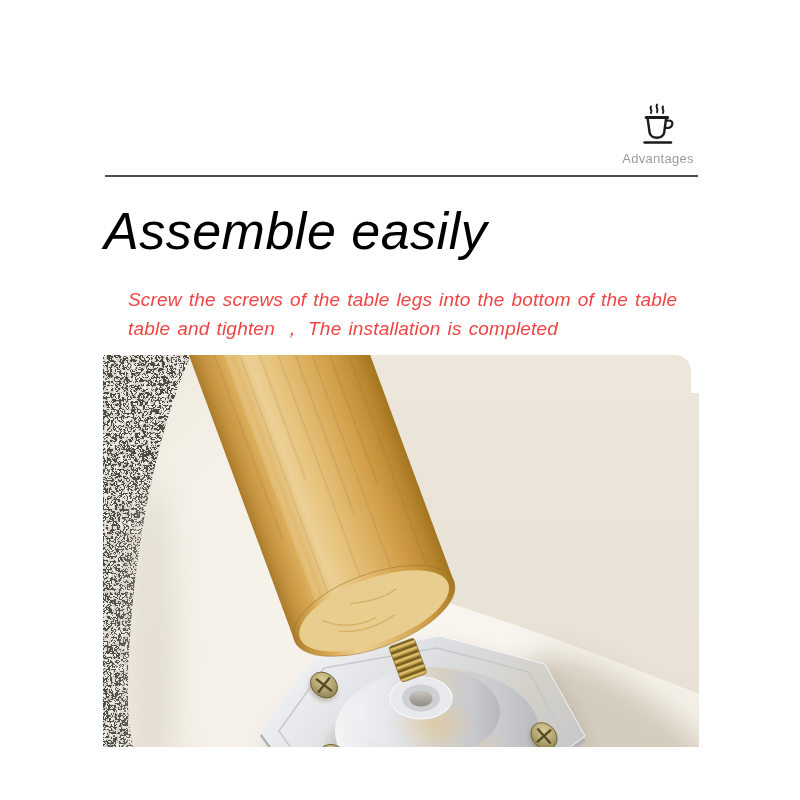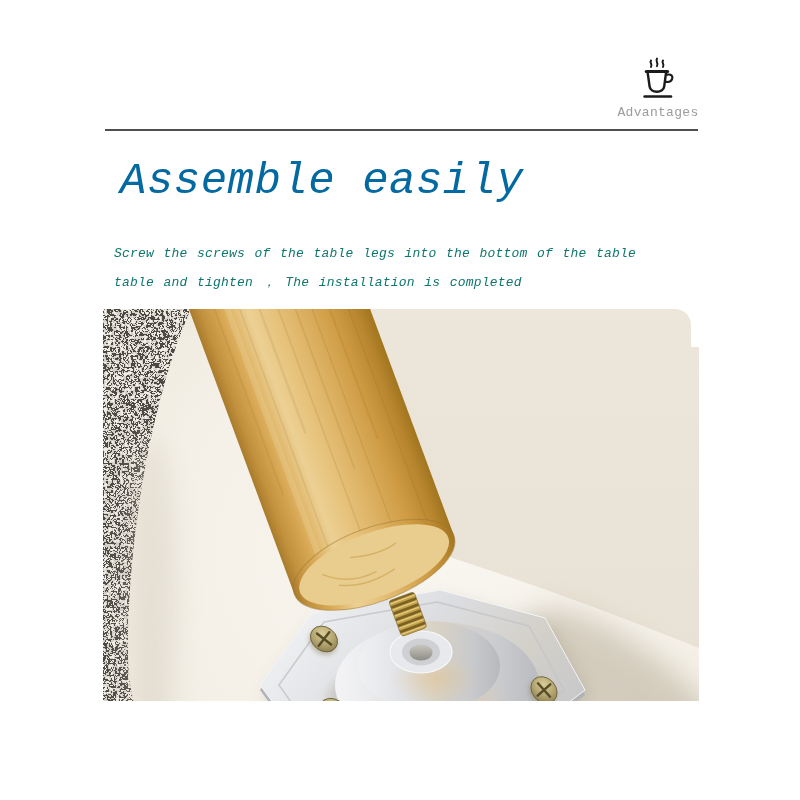--- a/index.html
+++ b/index.html
@@ -1,40 +1,41 @@
 <!DOCTYPE html>
 <html><head>
 <meta charset="utf-8">
 <style>
   html, body { margin: 0; padding: 0; background: #ffffff; }
   .page {
     position: relative; width: 800px; height: 701px;
     background: #ffffff; overflow: hidden;
-    font-family: Liberation Mono, monospace;
+    font-family: Liberation Sans, sans-serif;
+    margin-top: 46px;
   }
   .advantages {
     position: absolute; left: 619px; top: 56px; width: 78px;
     display: flex; flex-direction: column; align-items: center;
   }
   .advantages svg { display: block; }
   .adv-label {
     margin-top: 5px; font-size: 13px; color: #9c9c9c; letter-spacing: 0.3px;
   }
   .divider {
     position: absolute; left: 105px; top: 129px; width: 593px; height: 2px;
     background: #4e4e4e;
   }
   .title {
-    position: absolute; left: 120px; top: 157px; margin: 0;
-    font-size: 44px; font-style: italic; font-weight: 500; color: #0369a1;
+    position: absolute; left: 104px; top: 157px; margin: 0;
+    font-size: 52px; font-style: italic; font-weight: 500; color: #000000;
     letter-spacing: 0.5px; line-height: 1.1; white-space: nowrap;
   }
   .desc {
-    position: absolute; left: 114px; top: 239px; margin: 0; width: 600px;
-    font-size: 13px; font-style: italic; color: #0f766e;
+    position: absolute; left: 128px; top: 239px; margin: 0; width: 600px;
+    font-size: 19px; font-style: italic; color: #ef4444;
     line-height: 29px; letter-spacing: 0.2px; word-spacing: 1.5px;
   }
   .desc span { display: block; }
   .photo {
     position: absolute; left: 103px; top: 309px; width: 596px; height: 491px;
     overflow: hidden;
   }
   .photo svg { display: block; }
 </style>
 </head>

